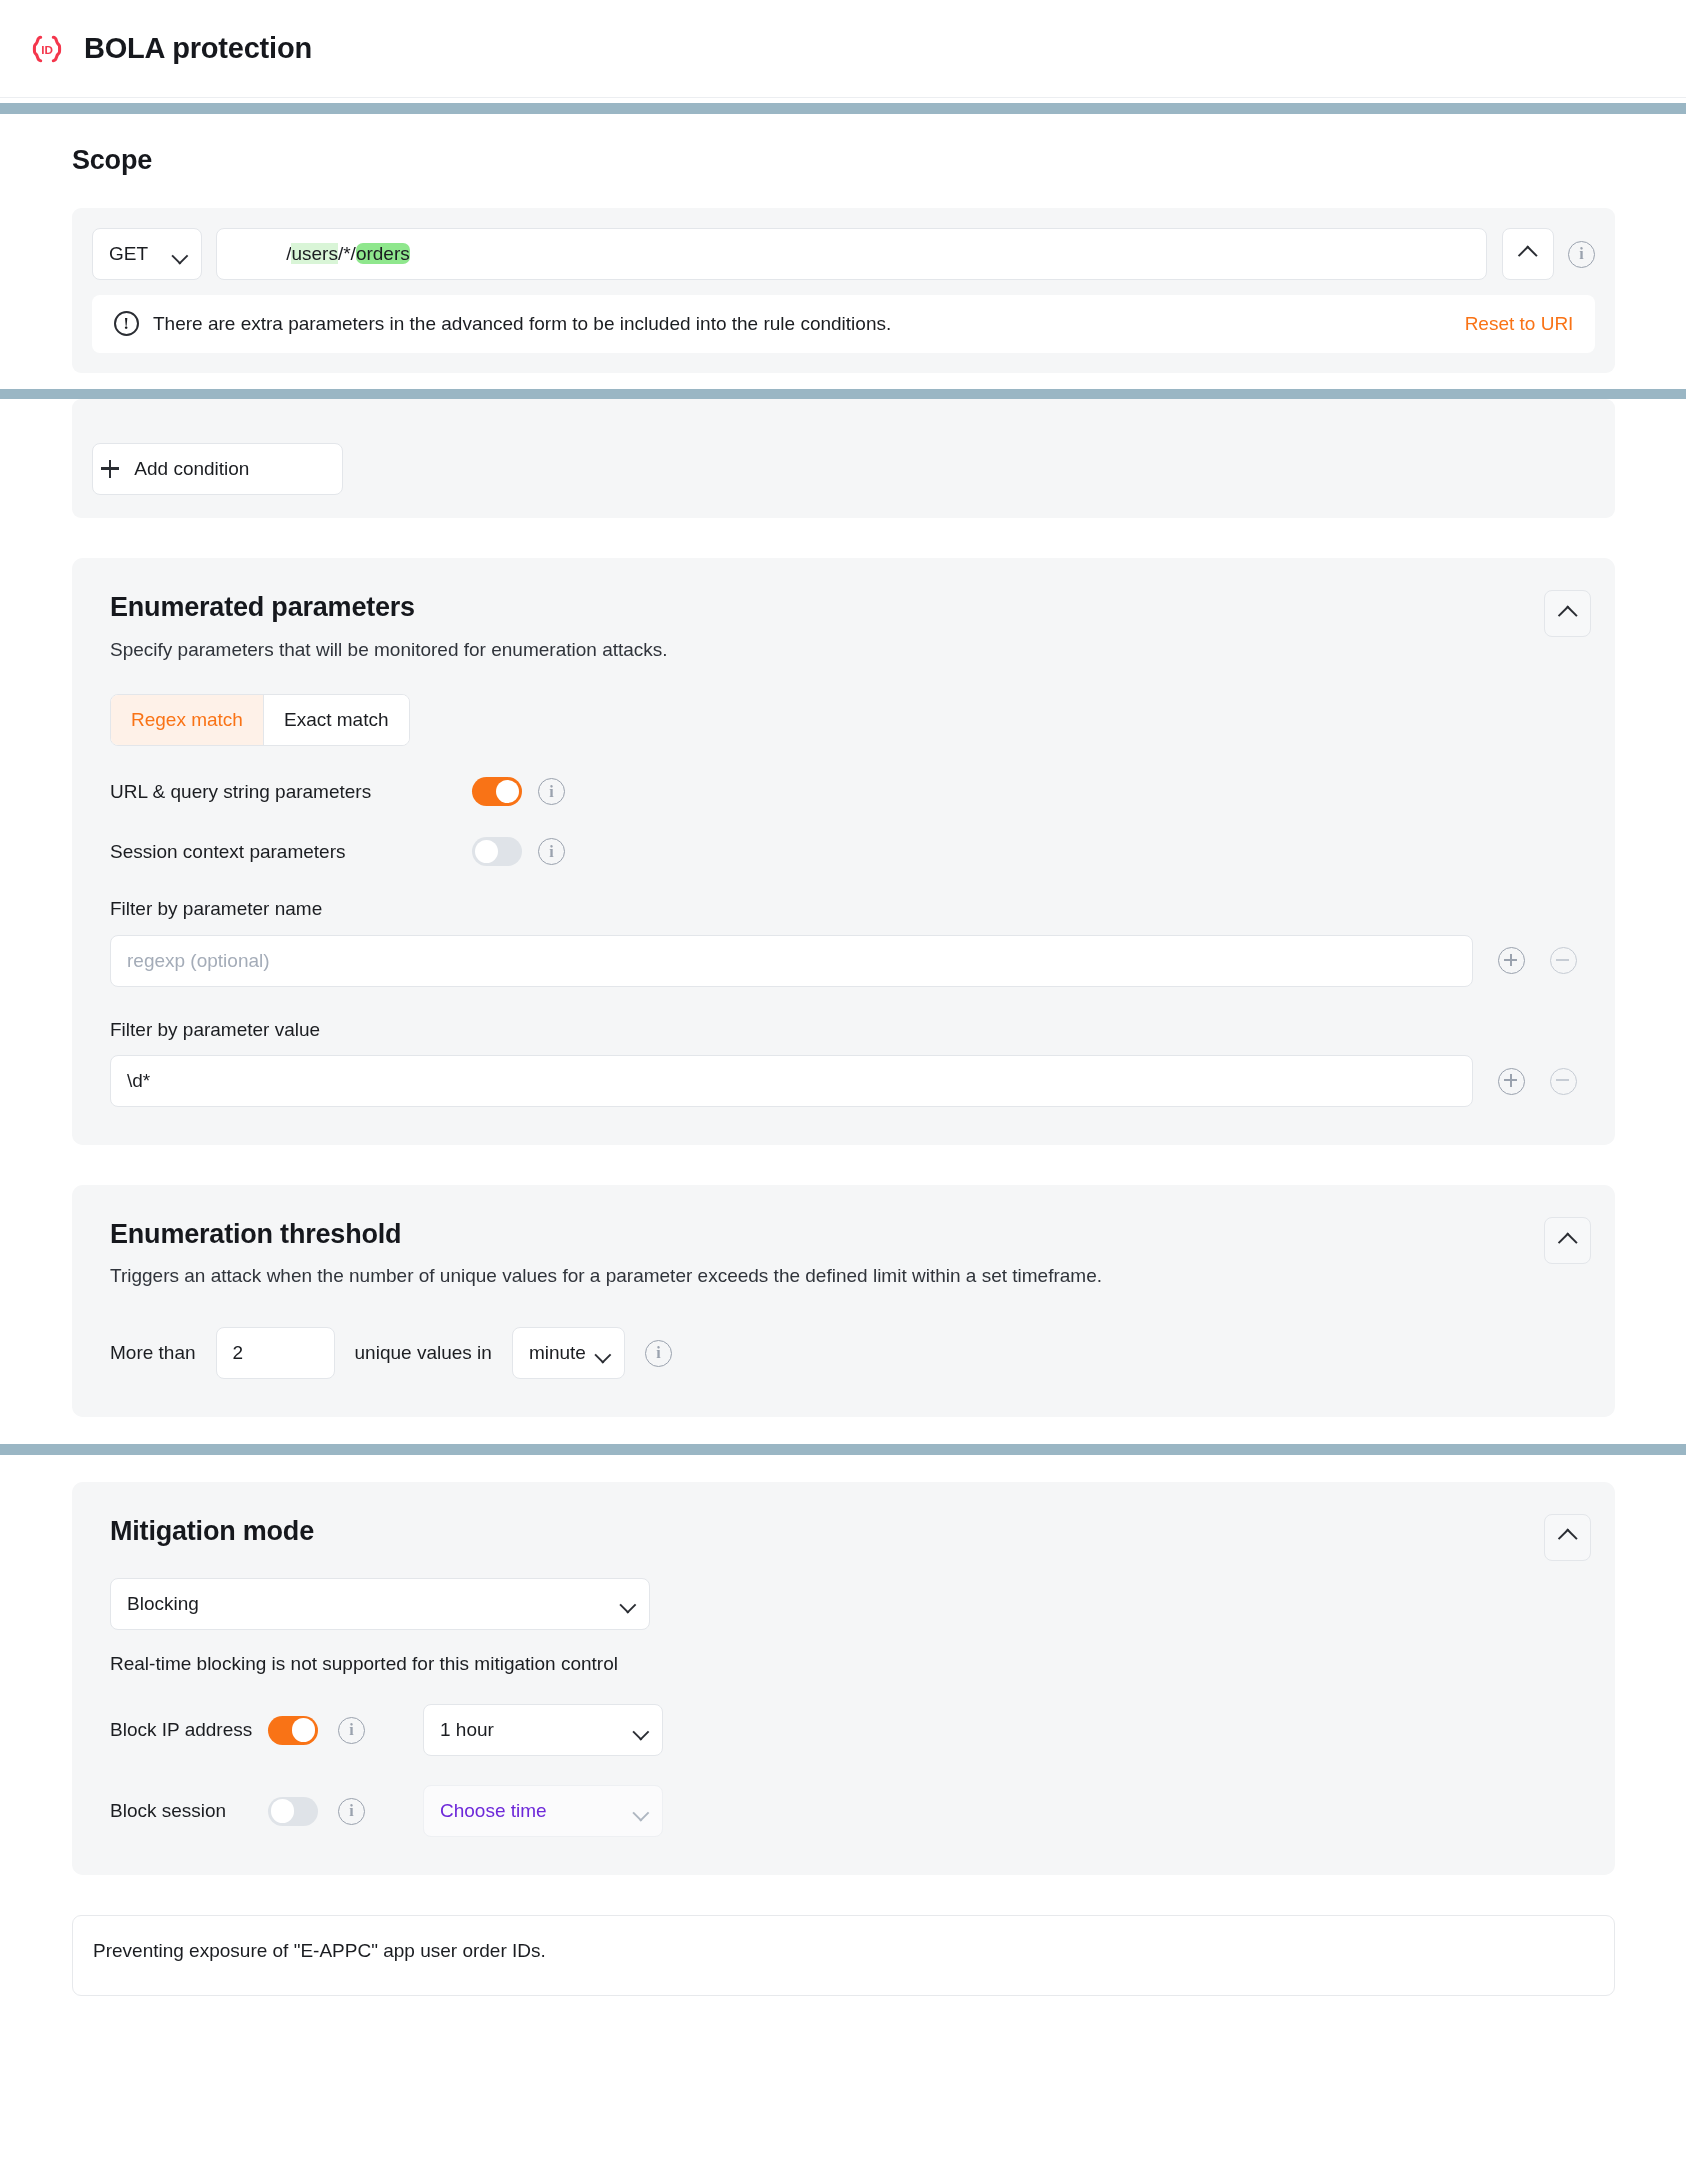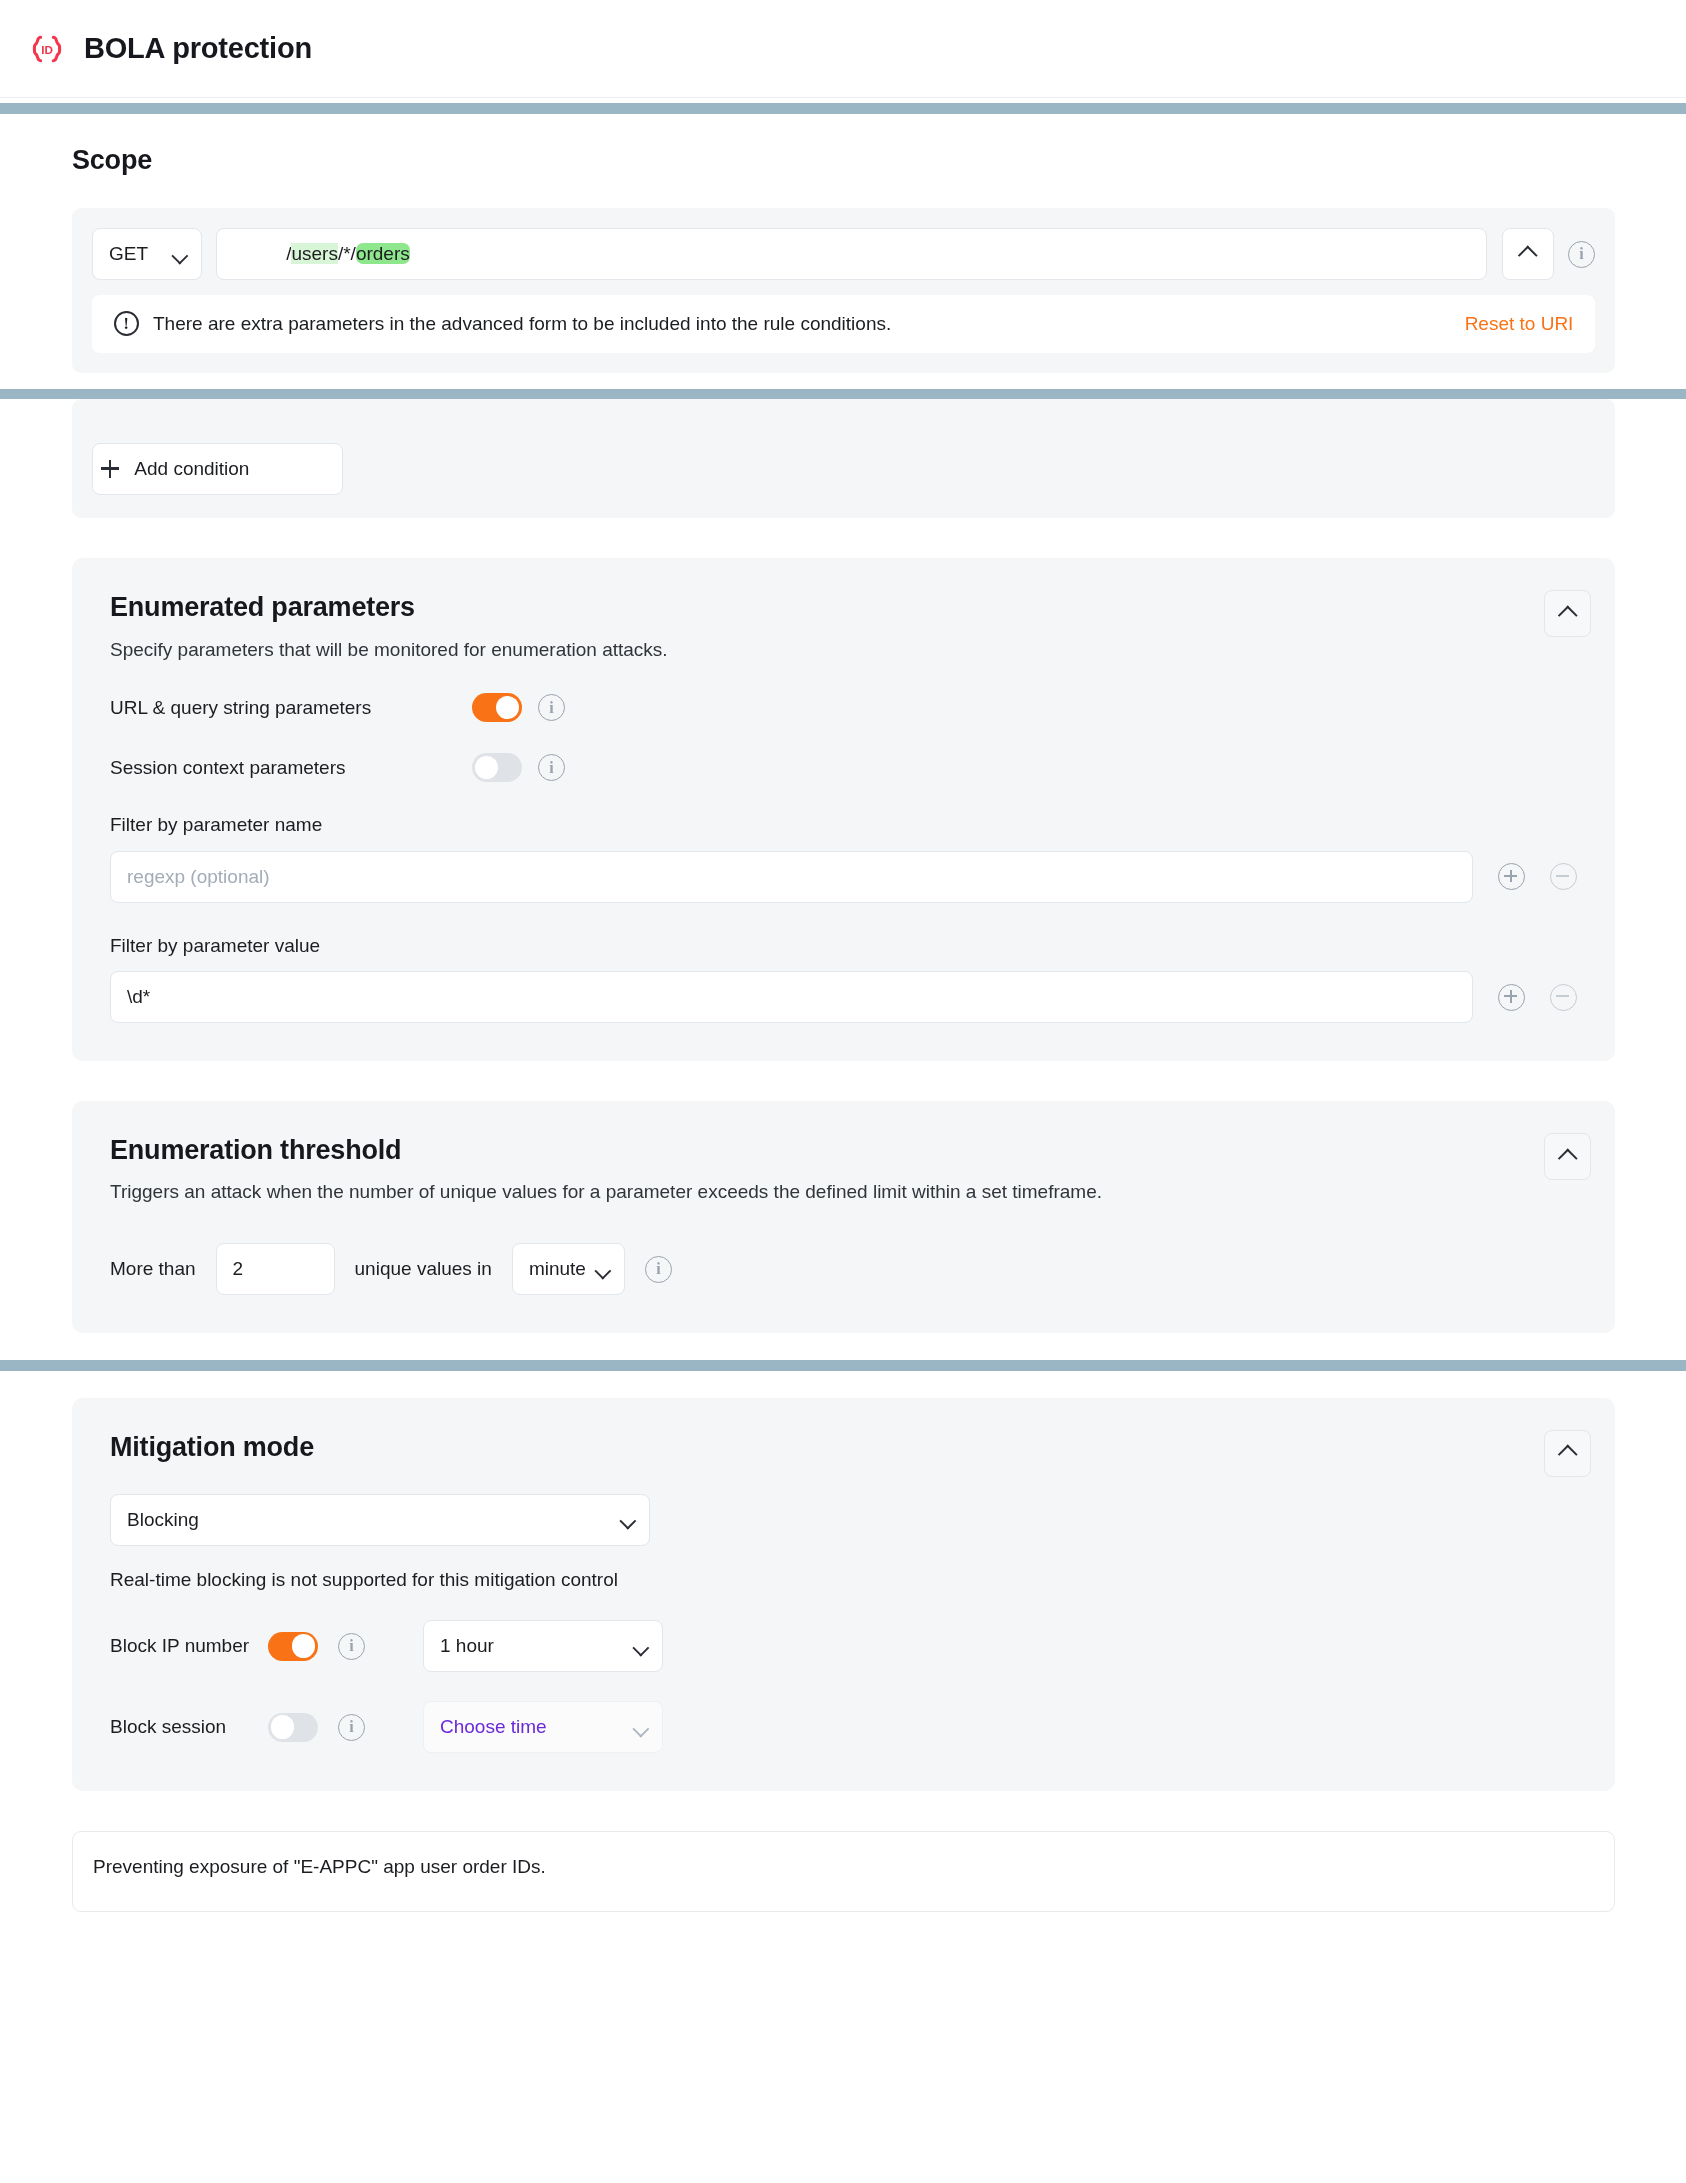--- a/index.html
+++ b/index.html
@@ -433,20 +433,24 @@
 <div class="vgap-44"></div>
 
 <div class="panel">
   <div class="collapse-btn">
     <span class="chev-glyph"></span>
   </div>
 
   <h3>Enumerated parameters</h3>
   <div class="psub">Specify parameters that will be monitored for enumeration attacks.</div>
 
+  <div class="seg">
+    <div class="seg-item active">Regex match</div>
+    <div class="seg-item">Exact match</div>
+  </div>
 
   <div class="tgl-row">
     <span class="tgl-label">URL &amp; query string parameters</span>
     <span class="toggle on">
         <span class="knob"></span>
       </span>
     <span class="info-icon">i</span>
   </div>
 
   <div class="tgl-row">
@@ -514,21 +518,21 @@
   <h3>Mitigation mode</h3>
 
   <div class="ctrl select mit-select">
     <span>Blocking</span>
     <span class="chev"></span>
   </div>
 
   <div class="mit-note">Real-time blocking is not supported for this mitigation control</div>
 
   <div class="mit-row">
-    <span class="mit-label">Block IP number</span>
+    <span class="mit-label">Block IP address</span>
     <span class="toggle on">
         <span class="knob"></span>
       </span>
     <span class="info-icon">i</span>
     <div class="ctrl select mit-time">
       <span>1 hour</span>
       <span class="chev"></span>
     </div>
   </div>
 

